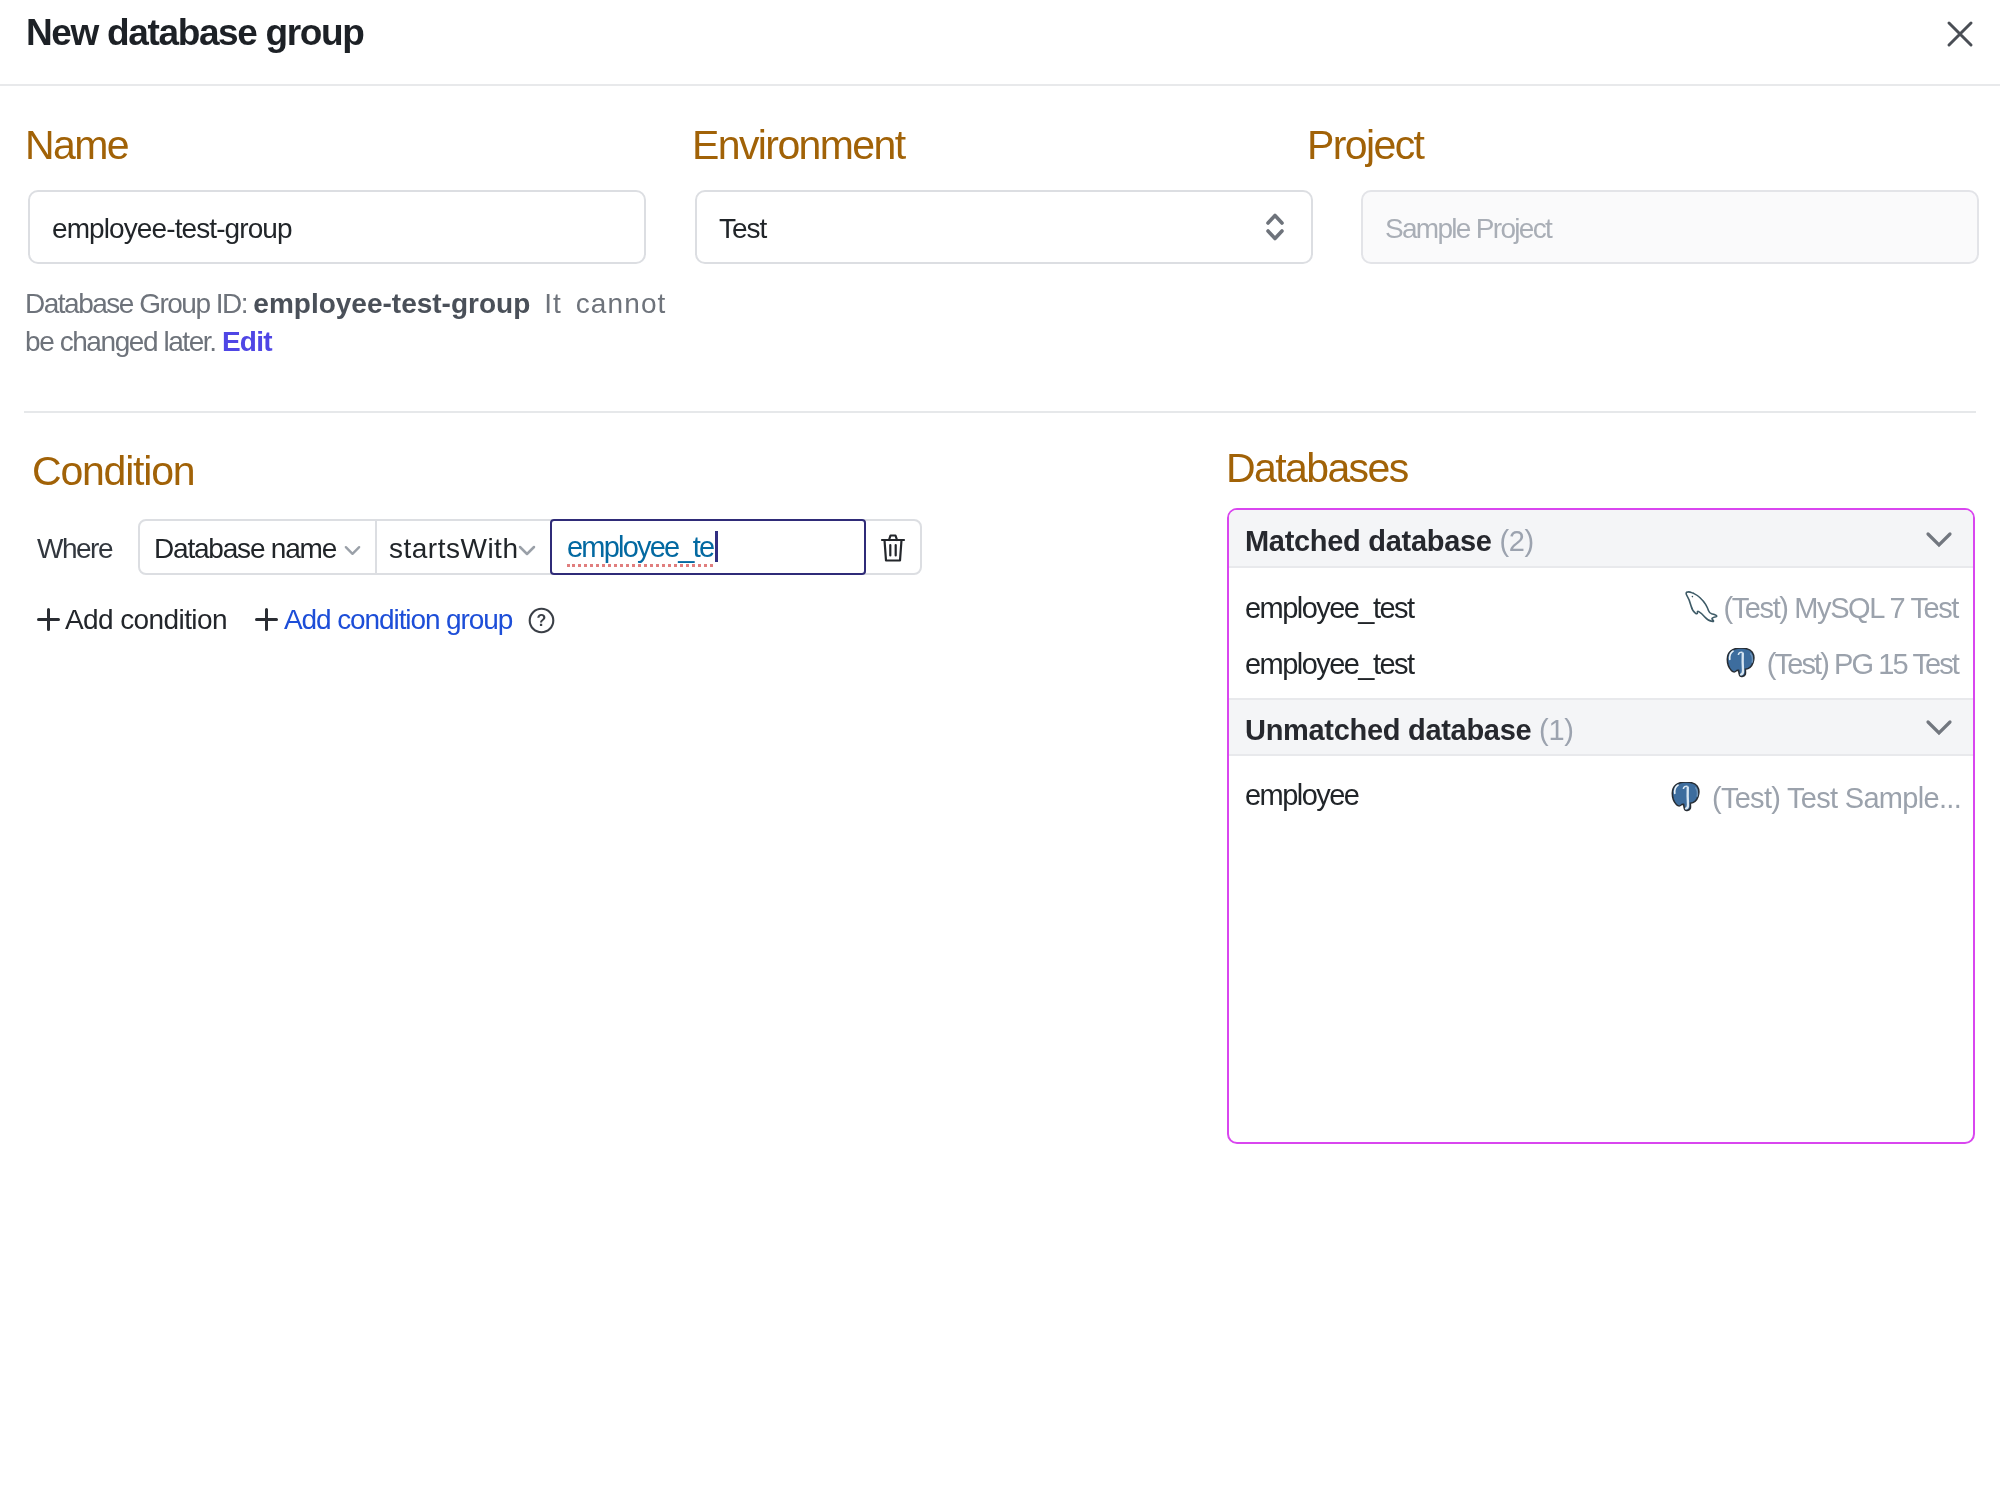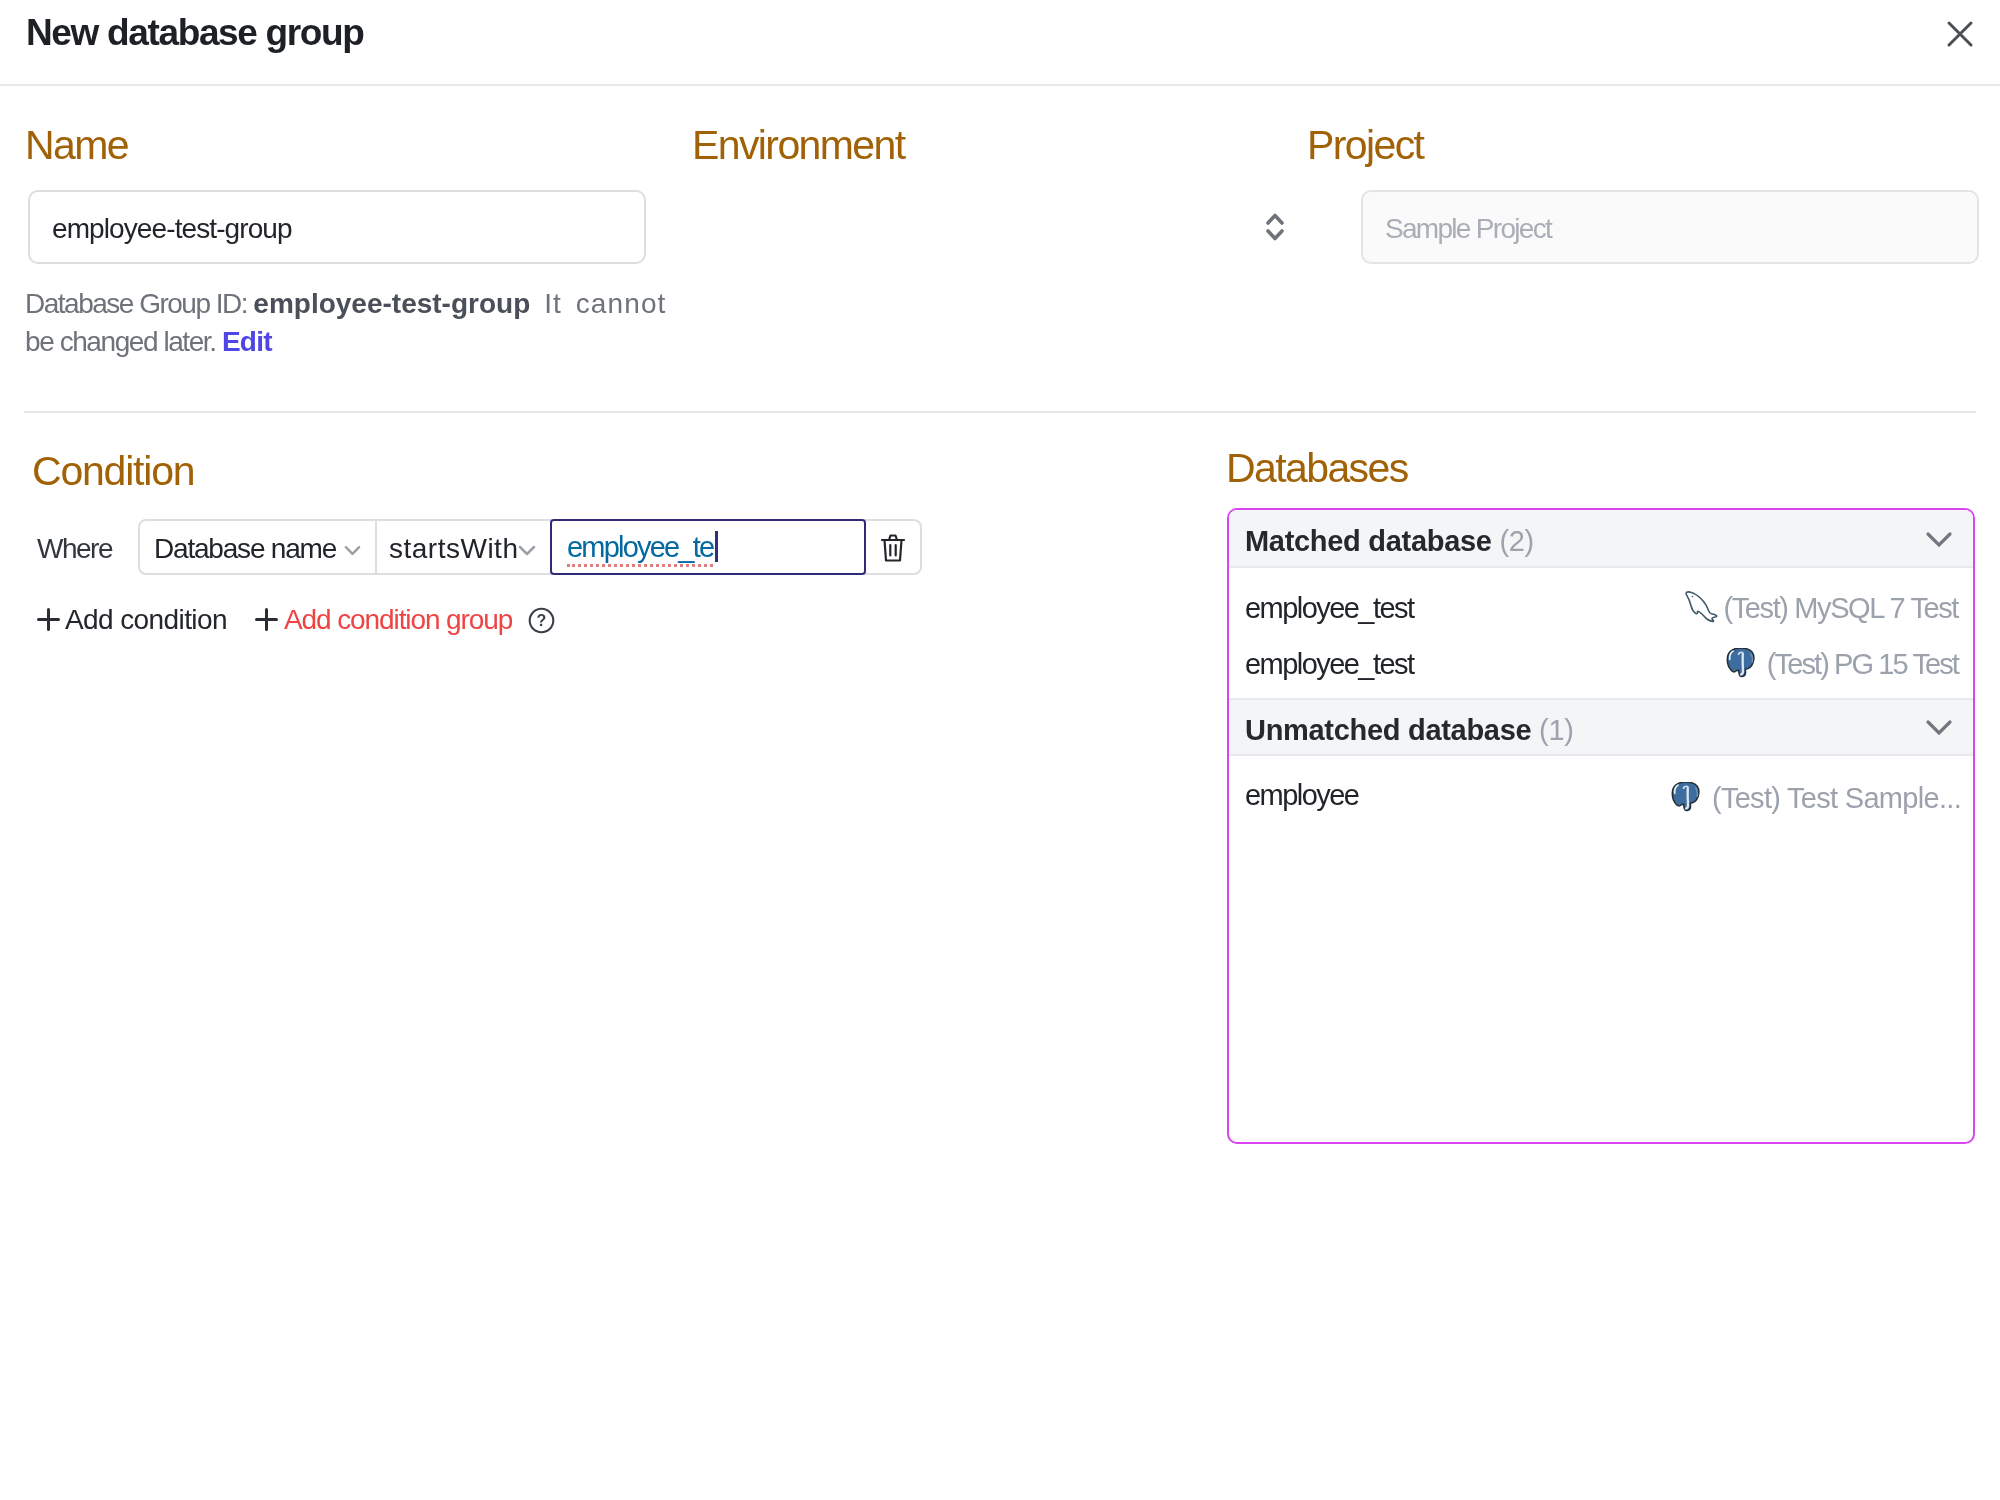--- a/index.html
+++ b/index.html
@@ -24,20 +24,21 @@
   </svg>
 
   <div class="abs" style="left:0; top:84px; width:2000px; height:2px; background:#e8e9eb;"></div>
 
   <div class="abs lbl" style="left:25px; top:128px;">Name</div>
   <div class="abs lbl" style="left:692px; top:128px;">Environment</div>
   <div class="abs lbl" style="left:1307px; top:128px;">Project</div>
 
   <div class="abs box" style="left:28px; top:190px; width:618px; height:74px; padding-left:22px; letter-spacing:-0.9px;">employee-test-group</div>
 
+  <div class="abs box" style="left:695px; top:190px; width:618px; height:74px; padding-left:22px; letter-spacing:-1px;">Test</div>
   <svg class="abs" style="left:1265px; top:211px;" width="20" height="32" viewBox="0 0 20 32">
     <path d="M3 12 L10 4.5 L17 12" stroke="#6e737b" stroke-width="3.6" stroke-linecap="round" stroke-linejoin="round" fill="none"></path>
     <path d="M3 20 L10 27.5 L17 20" stroke="#6e737b" stroke-width="3.6" stroke-linecap="round" stroke-linejoin="round" fill="none"></path>
   </svg>
 
   <div class="abs" style="left:25px; top:285px; font-size:28px; line-height:38.3px; color:#6e737b;">
     <span style="letter-spacing:-1.5px;">Database Group ID: </span><span style="font-weight:bold; color:#4a5059;">employee-test-group</span><span style="letter-spacing:1.1px; word-spacing:5px;"> It cannot</span><br>
     <span style="letter-spacing:-1.43px;">be changed later. </span><span style="font-weight:bold; color:#4f46e5; letter-spacing:-0.7px;">Edit</span>
   </div>
 
@@ -72,21 +73,21 @@
     </div>
   </div>
 
   <svg class="abs" style="left:37px; top:608px;" width="23" height="23" viewBox="0 0 23 23">
       <path d="M11.5 1.5 V21.5 M1.5 11.5 H21.5" stroke="#2a2d33" stroke-width="3" stroke-linecap="round" fill="none"></path>
     </svg>
   <div class="abs" style="left:65px; top:606px; font-size:28px; color:#23262b; line-height:28px; letter-spacing:-0.6px;">Add condition</div>
   <svg class="abs" style="left:255px; top:608px;" width="23" height="23" viewBox="0 0 23 23">
       <path d="M11.5 1.5 V21.5 M1.5 11.5 H21.5" stroke="#2a2d33" stroke-width="3" stroke-linecap="round" fill="none"></path>
     </svg>
-  <div class="abs" style="left:284px; top:606px; font-size:28px; color:#ef4444; line-height:28px; letter-spacing:-1.1px;">Add condition group</div>
+  <div class="abs" style="left:284px; top:606px; font-size:28px; color:#1d4ed8; line-height:28px; letter-spacing:-1.1px;">Add condition group</div>
   <svg class="abs" style="left:528px; top:607px;" width="27" height="27" viewBox="0 0 27 27">
     <circle cx="13.5" cy="13.5" r="11.8" stroke="#3a3f46" stroke-width="2.1" fill="none"></circle>
     <text x="13.5" y="19" text-anchor="middle" font-family="Liberation Sans" font-size="16" font-weight="bold" fill="#3a3f46">?</text>
   </svg>
 
   <div class="abs" style="left:1227px; top:508px; width:748px; height:636px; border:2px solid #d946ef; border-radius:10px; background:#fff; overflow:hidden;">
 
     <div style="position:absolute; left:0; top:0; width:100%; height:58px; background:#f4f5f7; border-bottom:2px solid #e8e9ec; display:flex; align-items:center; padding-left:16px; padding-top:7px; font-size:29px; letter-spacing:-0.3px;">
       <span style="font-weight:bold; color:#26282e;">Matched database</span>
         <span style="color:#9ca3af;">&nbsp;(2)</span>

